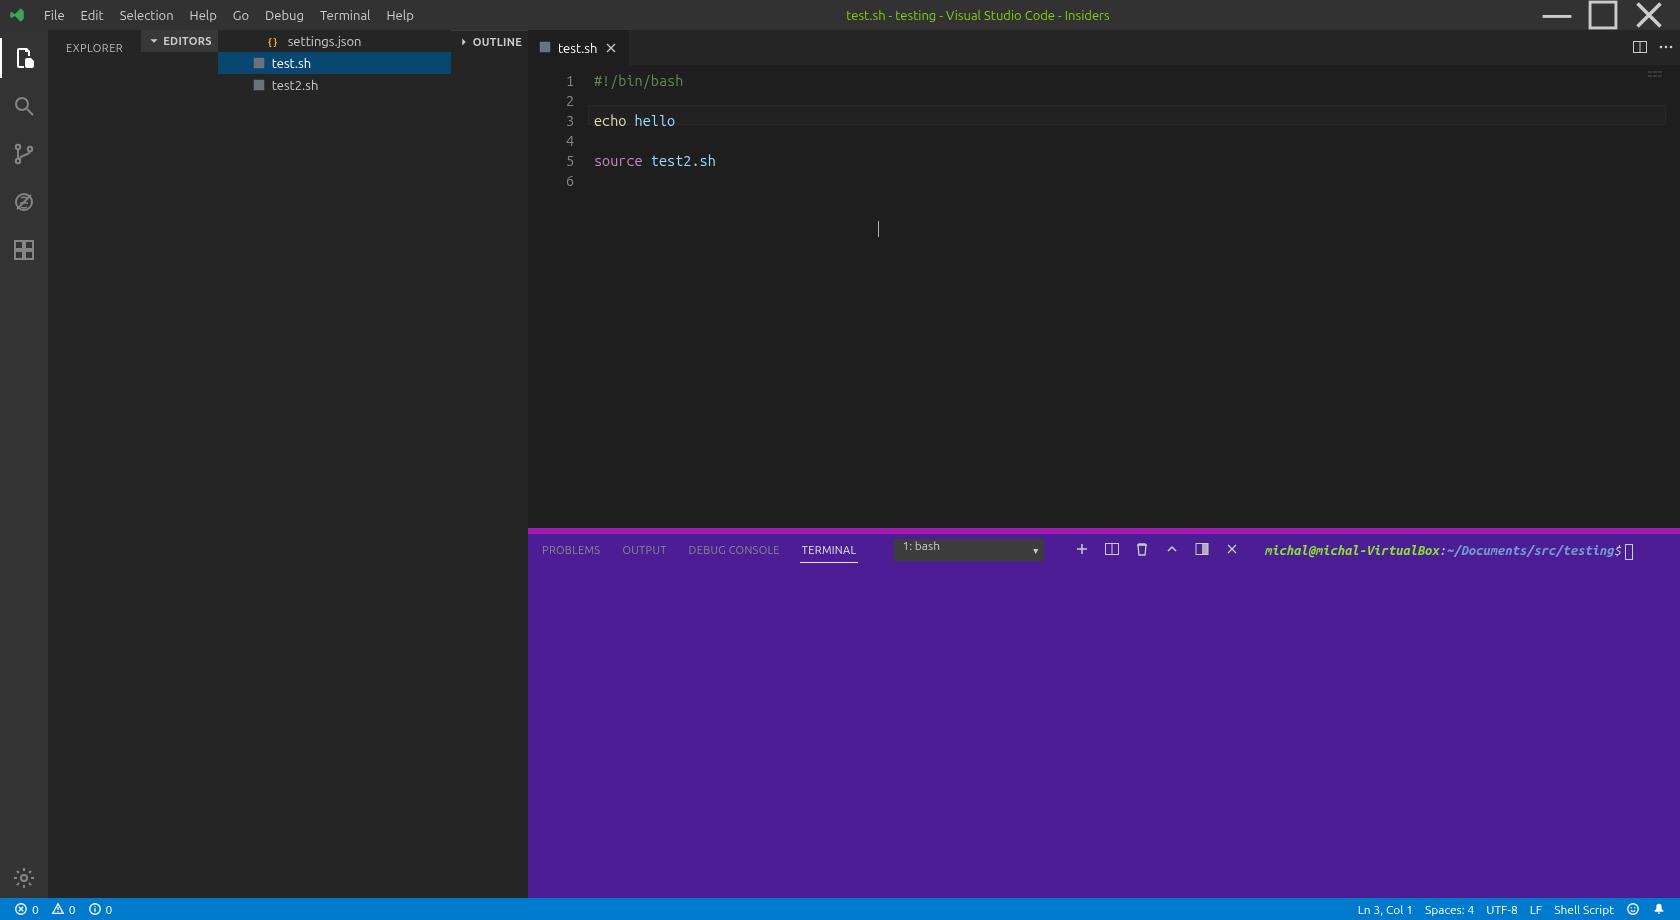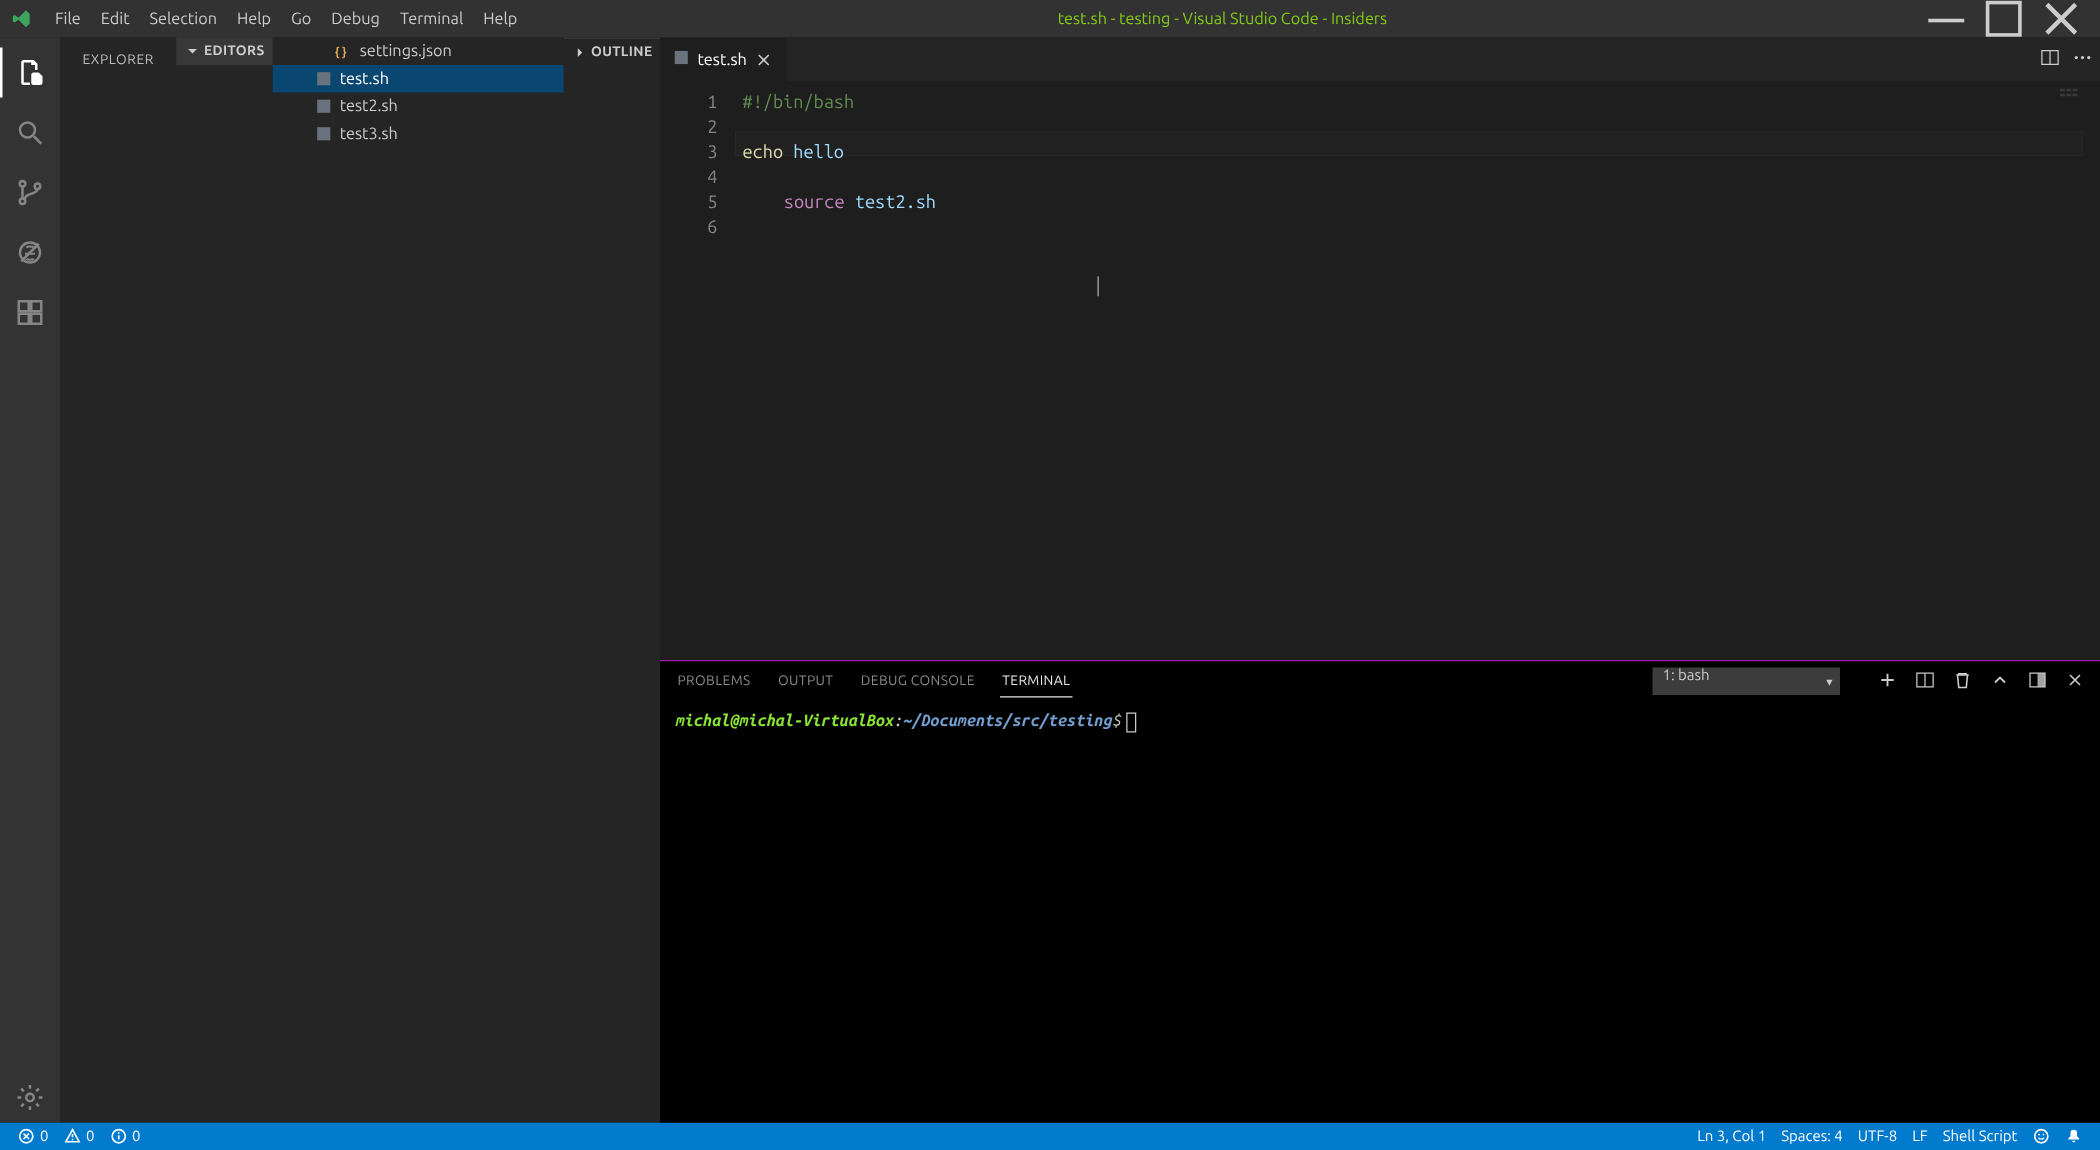--- a/index.html
+++ b/index.html
@@ -54,21 +54,21 @@
 .minimap-handle { position:absolute; top:6px; right:14px; width:18px; height:6px; display:flex; gap:1px; flex-wrap:wrap; opacity:0.25; }
 .minimap-handle span { width:4px; height:2px; background:#888; display:block; }
 .tok-cmt { color:#608b4e; }
 .tok-kw  { color:#c586c0; }
 .tok-fn  { color:#dcdcaa; }
 .tok-id  { color:#9cdcfe; }
 .tok-plain { color:#d4d4d4; }
 .cursor-i { position:absolute; width:1px; height:16px; background:#aeafad; }
 
 
-.panel { height:370px; background:#000000; border-top:1px solid #a21caf; display:flex; flex-direction:column; }
+.panel { height:370px; background:#4c1d95; border-top:6px solid #a21caf; display:flex; }
 .panel-tabs { height:32px; display:flex; align-items:center; padding:0 12px; gap:18px; font-size:11px; color:#8a8a8a; }
 .panel-tabs .pt { padding:0 2px; letter-spacing:0.3px; }
 .panel-tabs .pt.active { color:#e7e7e7; position:relative; }
 .panel-tabs .pt.active::after { content:""; position:absolute; left:0; right:0; bottom:-7px; height:1px; background:#e7e7e7; }
 .panel-tabs .spacer { flex:1; }
 .panel-tabs .term-select { background:#3c3c3c; color:#cccccc; border:none; height:22px; font-size:12px; padding:0 22px 0 8px; min-width:150px; position:relative; }
 .panel-tabs .select-wrap { position:relative; display:flex; align-items:center; }
 .panel-tabs .select-wrap::after { content:"▾"; position:absolute; right:6px; color:#cccccc; font-size:10px; pointer-events:none; }
 .panel-tabs .picons { display:flex; align-items:center; gap:14px; color:#cccccc; margin-left:12px; }
 .panel-body { flex:1; padding:6px 12px; font-family:"Consolas","Menlo","Ubuntu Mono",monospace; font-size:13px; line-height:20px; color:#cccccc;font-style:italic; }
@@ -197,28 +197,20 @@
           <span>test.sh</span>
         </div>
         <div class="tree-row depth1">
           <span class="ticon">
             <svg width="14" height="14" viewBox="0 0 16 16">
               <rect x="2" y="2" width="12" height="12" fill="#6a737d"></rect>
             </svg>
           </span>
           <span>test2.sh</span>
         </div>
-        <div class="tree-row depth1">
-          <span class="ticon">
-            <svg width="14" height="14" viewBox="0 0 16 16">
-              <rect x="2" y="2" width="12" height="12" fill="#6a737d"></rect>
-            </svg>
-          </span>
-          <span>test3.sh</span>
-        </div>
       </div>
     <div class="section-header section-bottom">
       <span class="chev icon-sm">
           <svg viewBox="0 0 16 16">
             <path fill="currentColor" d="M6 4l4 4-4 4z"></path>
           </svg>
         </span>
       <span>OUTLINE</span>
     </div>
   </div>
@@ -267,21 +259,21 @@
             <span></span>
             <span></span>
             <span></span>
           </div>
         <div class="cursor-i" style="left:290px; top:156px;"></div>
       <div class="line" style="position: relative;"><span class="tok-cmt">#!/bin/bash</span></div>
           <div class="line" style="position: relative;"></div>
           <div class="hl" style="top: 40px;"></div>
           <div class="line" style="position: relative;"><span class="tok-fn">echo</span><span class="tok-plain"> </span><span class="tok-id">hello</span></div>
           <div class="line" style="position: relative;"></div>
-          <div class="line" style="position: relative; margin-left: 33px;"><span class="tok-kw">source</span><span class="tok-plain"> </span><span class="tok-id">test2.sh</span></div>
+          <div class="line" style="position: relative;"><span class="tok-kw">source</span><span class="tok-plain"> </span><span class="tok-id">test2.sh</span></div>
           <div class="line" style="position: relative;"></div>
         </div>
     </div>
 
     <div class="panel">
       <div class="panel-tabs">
         <div class="pt">PROBLEMS</div>
         <div class="pt">OUTPUT</div>
         <div class="pt">DEBUG CONSOLE</div>
         <div class="pt active">TERMINAL</div>

